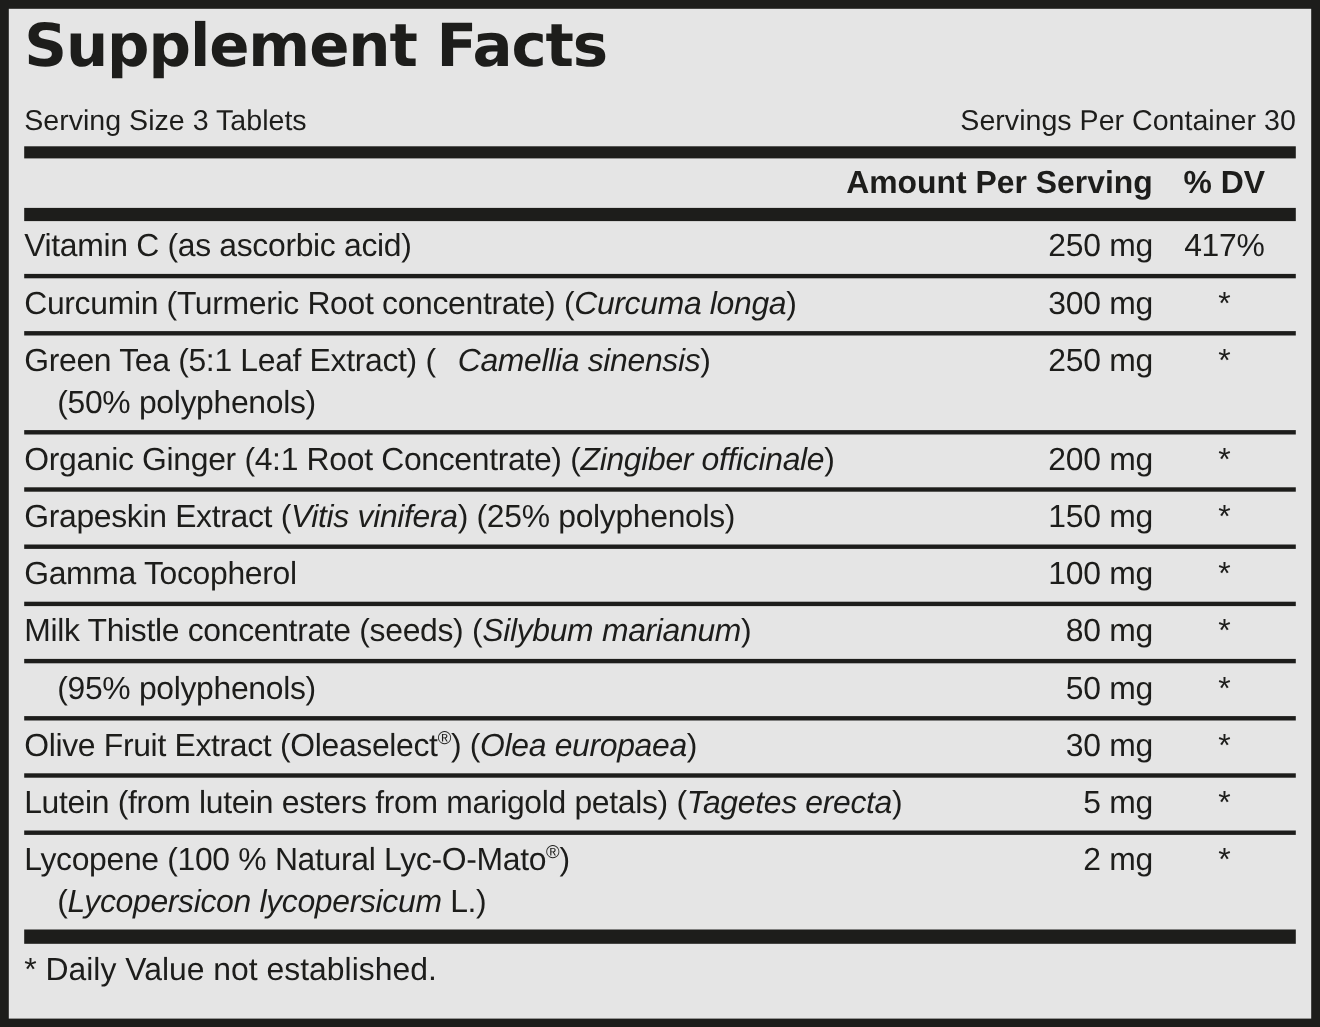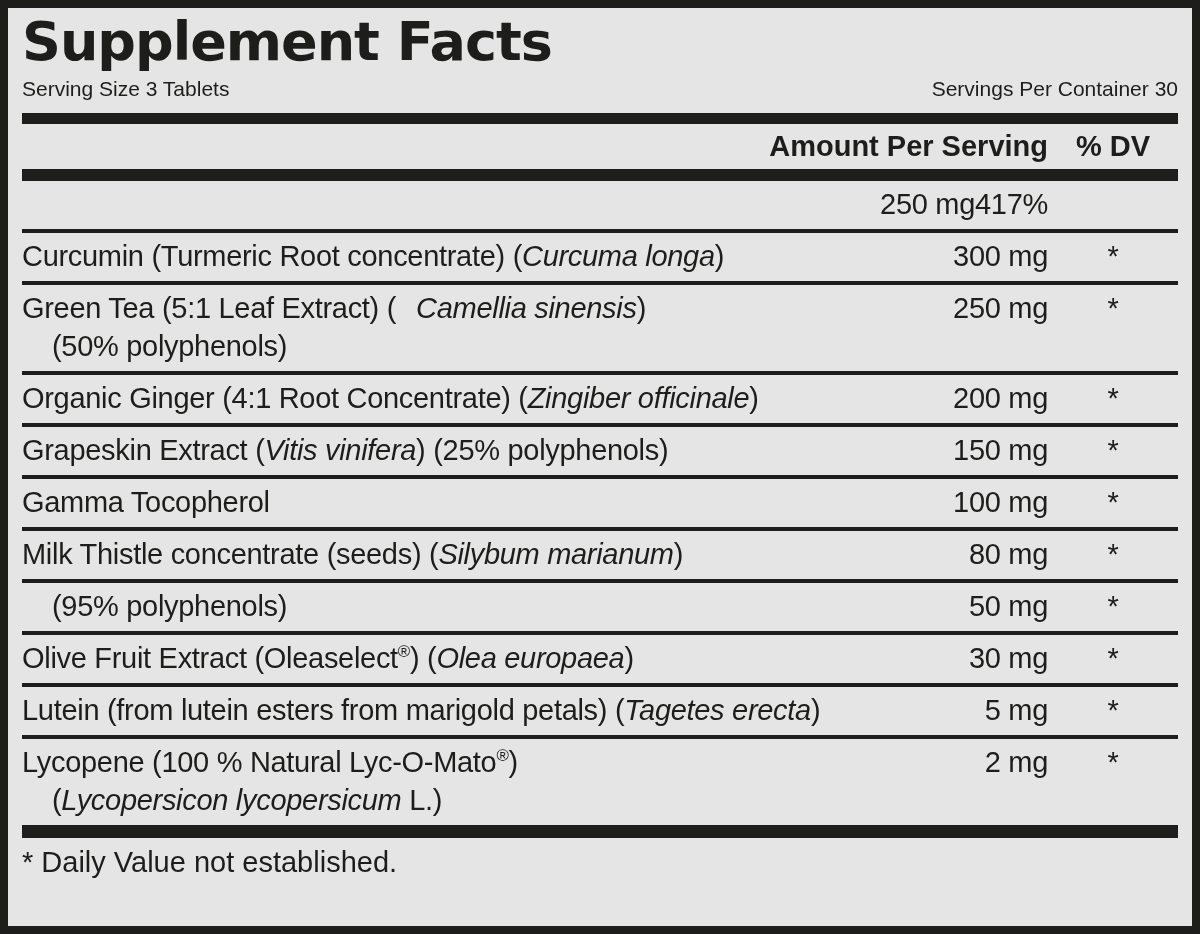--- a/index.html
+++ b/index.html
@@ -8,21 +8,21 @@
     box-sizing:border-box;width:1200px;height:934px;background:#e5e5e5;
     border:8px solid #1d1d1b;padding:2px 14px 0 14px;
     display:flex;flex-direction:column;overflow:hidden;
     font-family:"Liberation Sans","DejaVu Sans",sans-serif;color:#1d1d1b;
   }
   .title{
     font-family:"DejaVu Sans","Liberation Sans",sans-serif;
     font-weight:bold;font-size:54px;line-height:60px;letter-spacing:-1px;
     margin-top:2px;white-space:nowrap;
   }
-  .serving-row{display:flex;justify-content:space-between;font-size:21px;line-height:34px;margin-top:0;}
+  .serving-row{display:flex;justify-content:space-between;font-size:26px;line-height:34px;margin-top:20px;}
   .bar{background:#1d1d1b;flex:none;width:100%;}
   .bar-1{height:11px;margin-top:7px;}
   .bar-2{height:12px;}
   .bar-3{height:13px;}
   .colhead{display:flex;justify-content:flex-end;align-items:flex-end;font-weight:bold;font-size:29px;line-height:34px;padding:5px 0 6px 0;}
   .colhead .dvh{width:130px;text-align:center;}
   .rows{flex:none;}
   .row{
     display:grid;grid-template-columns:1fr auto 130px;align-items:start;
     font-size:29px;line-height:38px;letter-spacing:-0.3px;
@@ -50,20 +50,23 @@
 
   <div class="colhead">
     <span class="aps">Amount Per Serving</span>
     <span class="dvh">% DV</span>
   </div>
 
   <div class="bar bar-2"></div>
 
   <div class="rows" id="rows">
       <div class="row">
+        <div class="name">
+          <div class="line"><span>Vitamin C (as ascorbic acid)</span></div>
+        </div>
         <div class="amt">250 mg</div>
         <div class="dv">417%</div>
       </div>
       <div class="row">
         <div class="name">
           <div class="line"><span>Curcumin (Turmeric Root concentrate) (</span><span style="font-style: italic;">Curcuma longa</span><span>)</span></div>
         </div>
         <div class="amt">300 mg</div>
         <div class="dv">*</div>
       </div>

